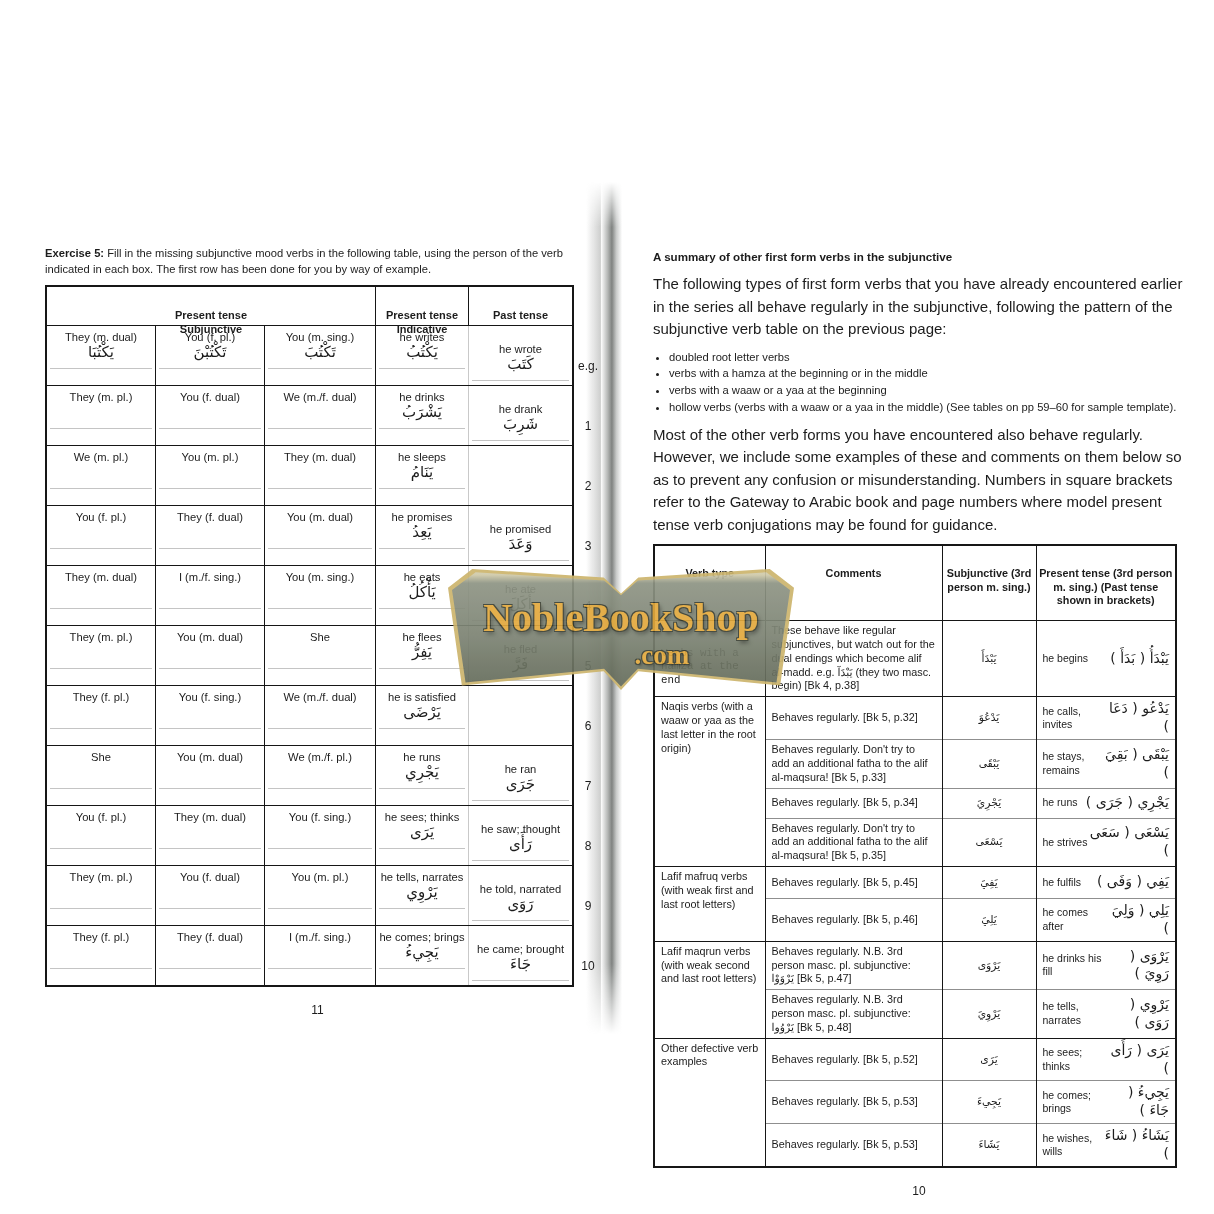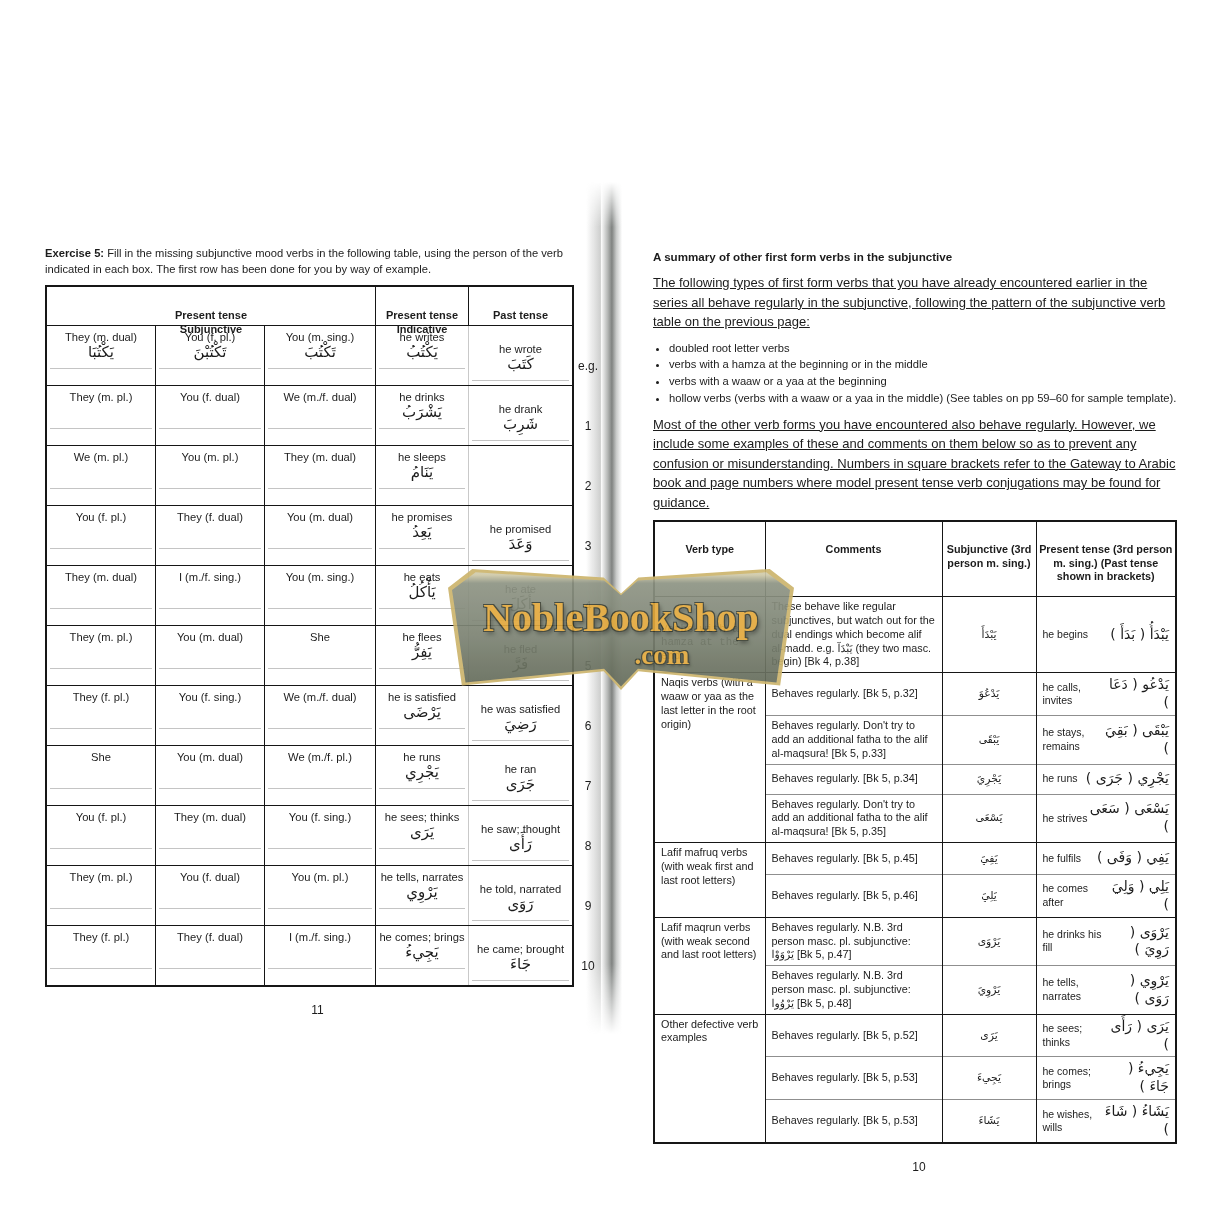--- a/index.html
+++ b/index.html
@@ -32,21 +32,21 @@
   .person.c2{width:111px;}
   .vind{width:93px;border-right:1px solid #c9c9c9;}
   .vpast{width:103px;margin-top:12px;}
   .plabel{margin-top:5px;text-align:center;font-size:11.2px;}
   .arabic{position:absolute;left:0;right:0;top:17px;text-align:center;font-size:15px;
           font-family:"DejaVu Sans",sans-serif;direction:rtl;}
   .ansline{position:absolute;left:3px;right:3px;top:42px;border-top:1px solid #c4c4c4;}
   .rownum{position:absolute;right:-30px;top:33px;font-size:12px;width:28px;text-align:center;}
   
   .rhead{font-size:11.6px;font-weight:bold;margin:0 0 10px 0;}
-  .rp{font-size:13px;line-height:1.5;margin:0 0 8px 0;text-decoration:underline;}
+  .rp{font-size:15px;line-height:1.5;margin:0 0 8px 0;}
   .rlist{margin:0 0 8px 0;padding-left:16px;}
   .rlist li{font-size:11.2px;line-height:1.5;list-style:disc;}
   
   table.rtable{border-collapse:collapse;border:2px solid #161616;width:522px;table-layout:fixed;
                margin-top:4px;}
   table.rtable thead td{border:1.6px solid #161616;font-weight:bold;text-align:center;
                font-size:10.8px;padding:3px 2px;line-height:1.25;height:50px;vertical-align:top;}
   table.rtable thead td{padding-top:21px;}
   table.rtable tbody td{border-left:1.6px solid #161616;border-right:1.6px solid #161616;
                border-top:1px solid #8f8f8f;padding:3px 6px;font-size:10.8px;line-height:1.28;}
@@ -257,25 +257,20 @@
             </div>
             <div class="lcell person c2">
               <div class="plabel">We (m./f. dual)</div>
               <div class="ansline"></div>
             </div>
             <div class="lcell vind">
               <div class="plabel">he is satisfied</div>
               <div class="arabic">يَرْضَى</div>
               <div class="ansline"></div>
             </div>
-            <div class="lcell vpast">
-              <div class="plabel">he was satisfied</div>
-              <div class="arabic">رَضِيَ</div>
-              <div class="ansline"></div>
-            </div>
             <div class="rownum">6</div>
           </div>
           <div class="lrow">
             <div class="lcell person c0">
               <div class="plabel">She</div>
               <div class="ansline"></div>
             </div>
             <div class="lcell person c1">
               <div class="plabel">You (m. dual)</div>
               <div class="ansline"></div>

